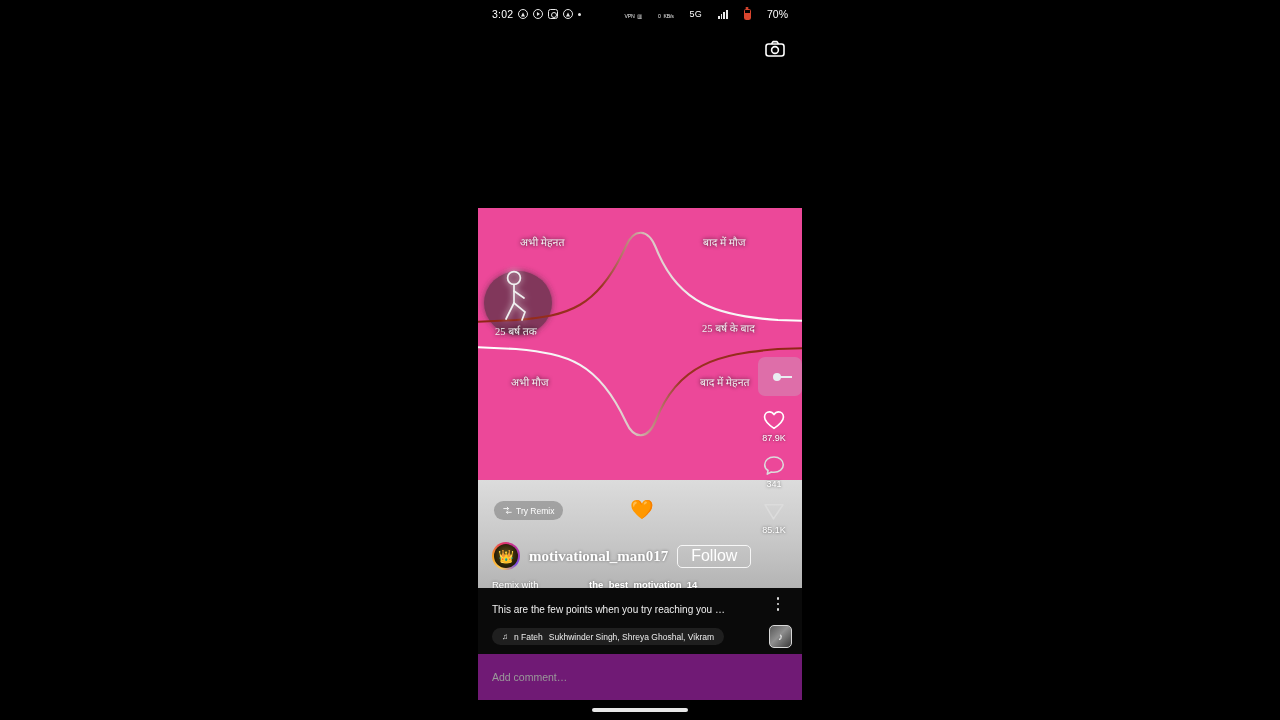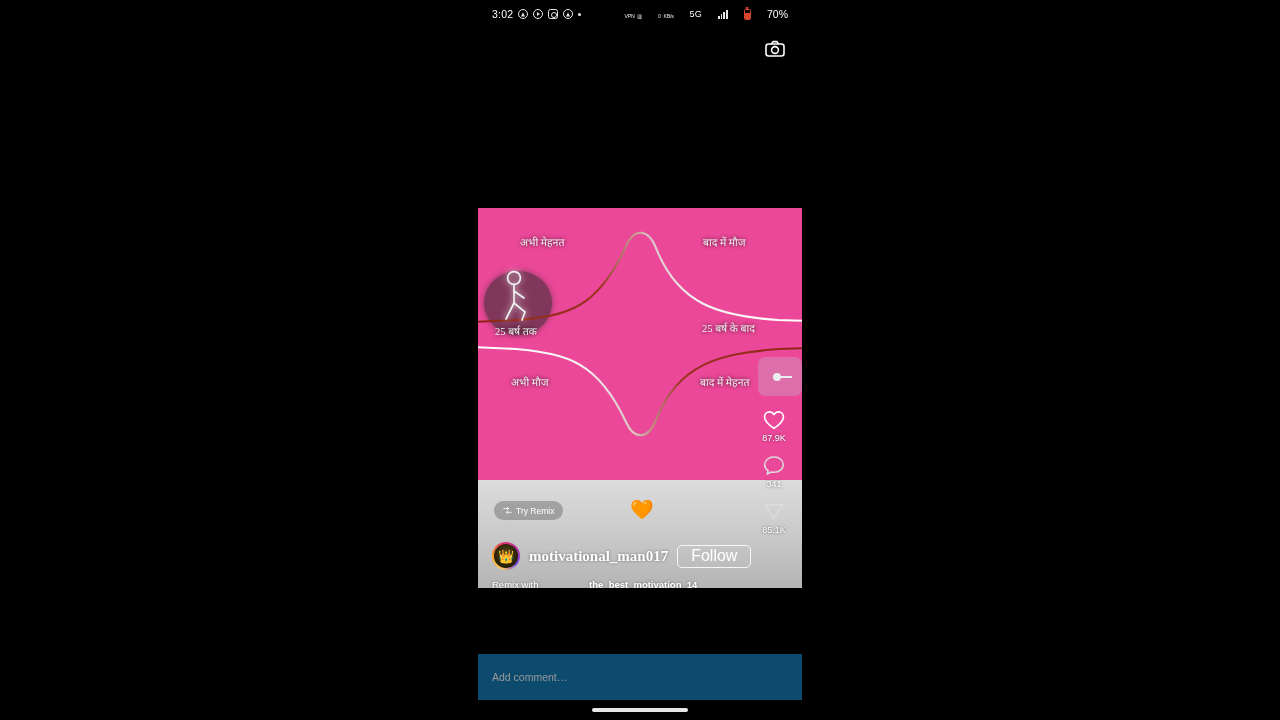--- a/index.html
+++ b/index.html
@@ -386,21 +386,21 @@
   
   #comment-bar {
     position: absolute;
     left: 0; top: 654px;
     width: 324px;
     height: 46px;
     display: flex;
     align-items: center;
     padding-left: 14px;
     box-sizing: border-box;
-    background: #0c4a6e;
+    background: #701a75;
   }
   #add-comment {
     color: #9a9a9a;
     font-size: 10.5px;
   }
   #home-indicator {
     position: absolute;
     left: 50%;
     transform: translateX(-50%);
     bottom: 8px;
@@ -557,20 +557,37 @@
         <div id="follow-btn">
           <span>Follow</span>
         </div>
       </div>
 
       <div id="remix-credit">
         <span>Remix with </span><span class="bold">the_best_motivation_14</span>
       </div>
     </div>
 
+    <div id="caption-strip">
+      <div id="caption-text">This are the few points when you try reaching you …</div>
+
+      <div id="kebab">
+        <i></i>
+          <i></i>
+          <i></i>
+      </div>
+
+      <div id="music-pill">
+        <span class="note">♫</span>
+        <span class="title">n Fateh</span>
+        <span class="artists">Sukhwinder Singh, Shreya Ghoshal, Vikram</span>
+      </div>
+
+      <div id="music-thumb">♪</div>
+    </div>
 
     <div id="comment-bar">
       <span id="add-comment">Add comment…</span>
     </div>
 
     <div id="home-indicator"></div>
 
   </div>
 </div>
 

